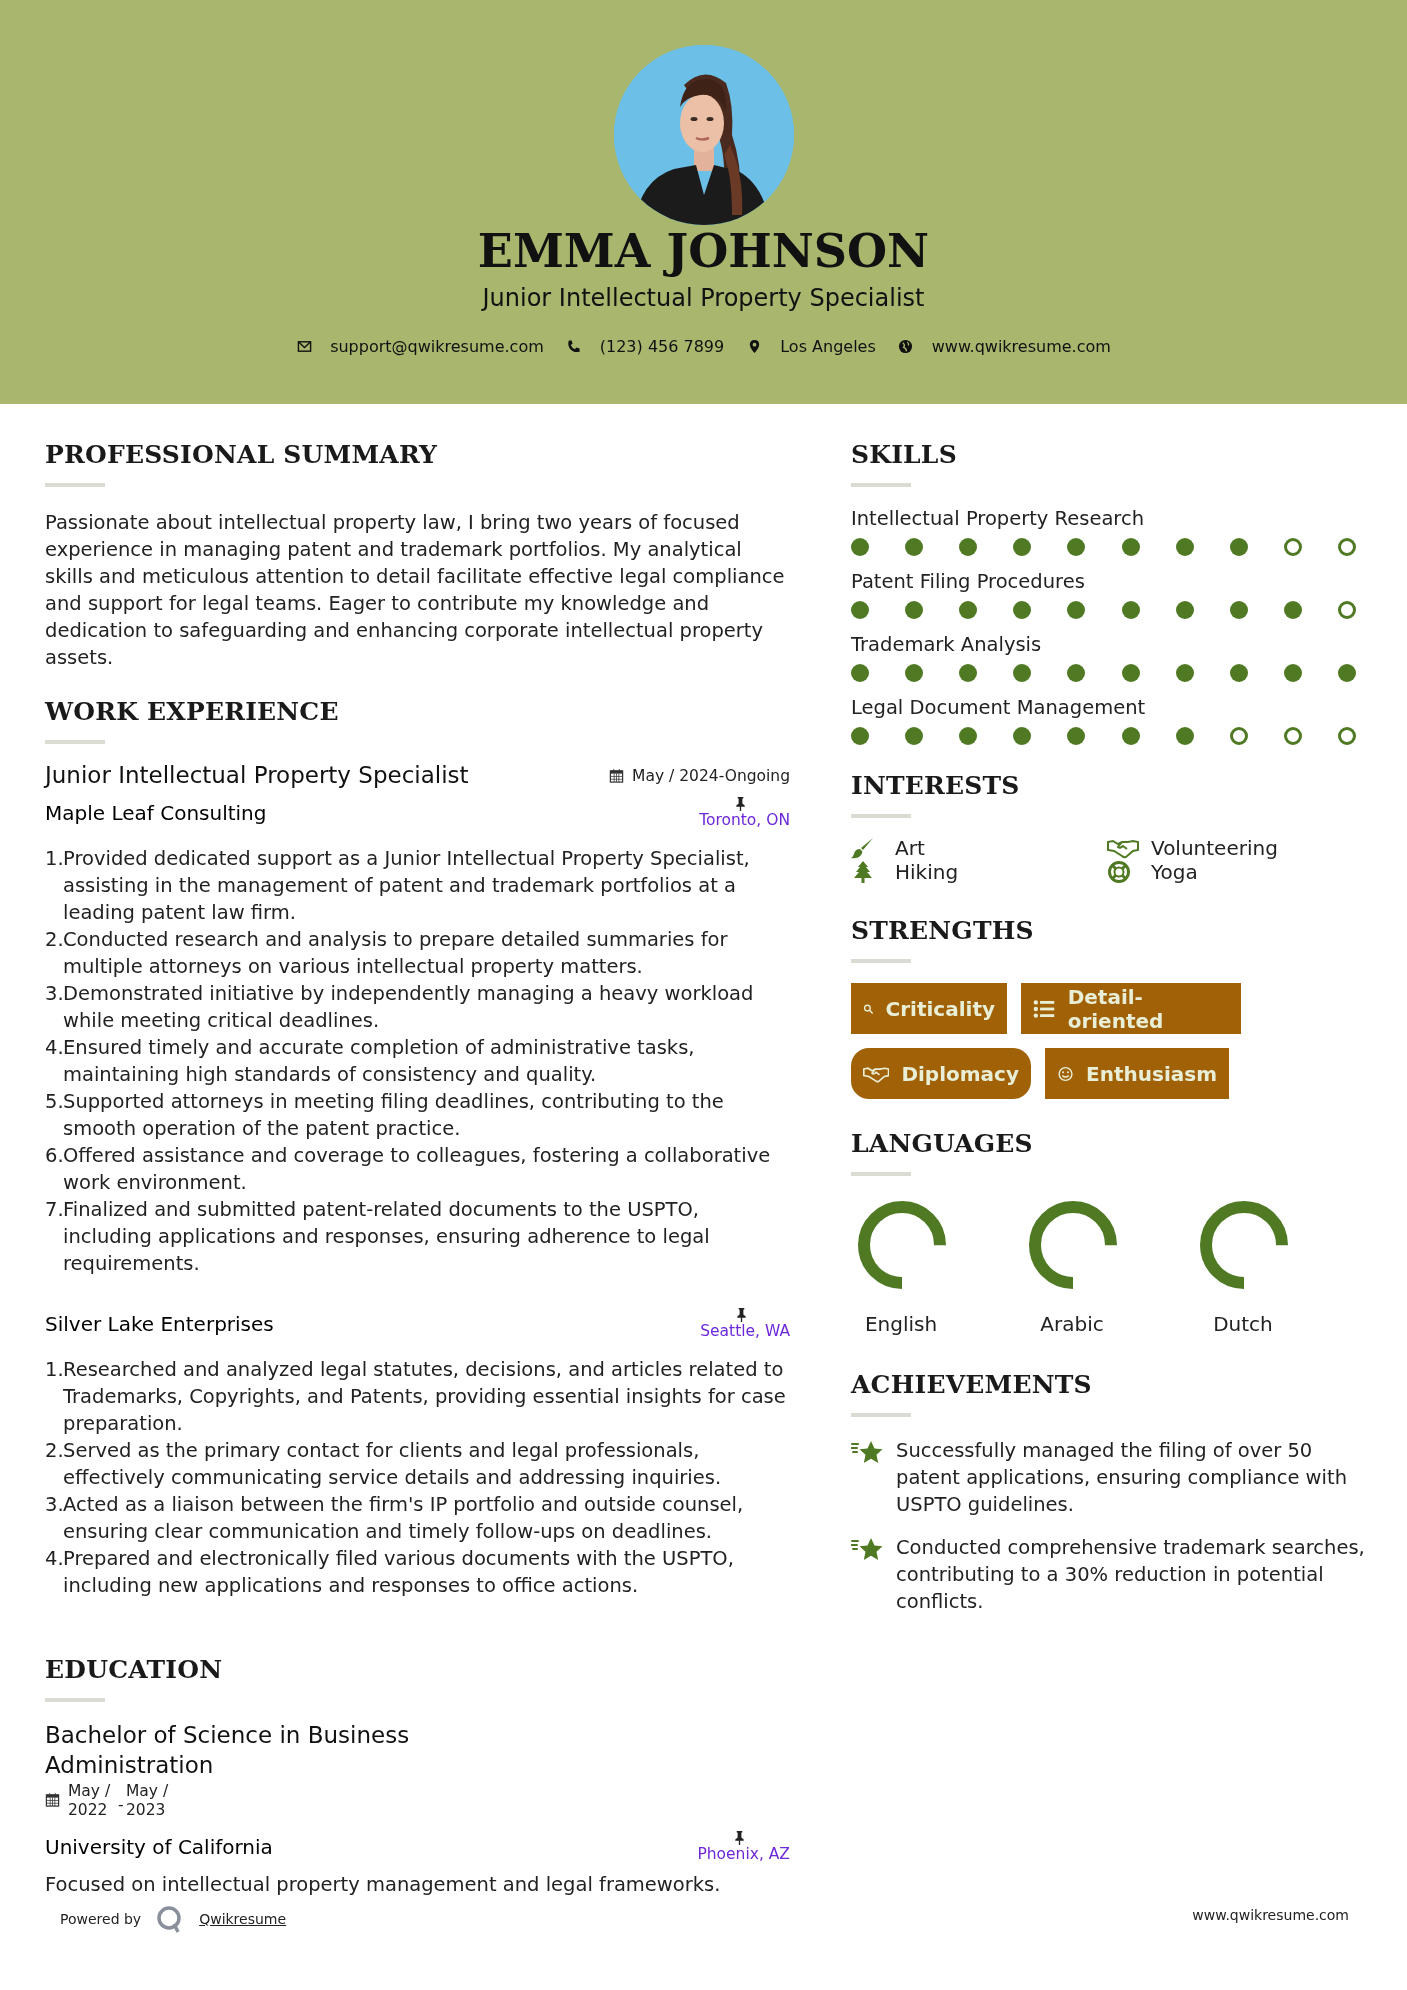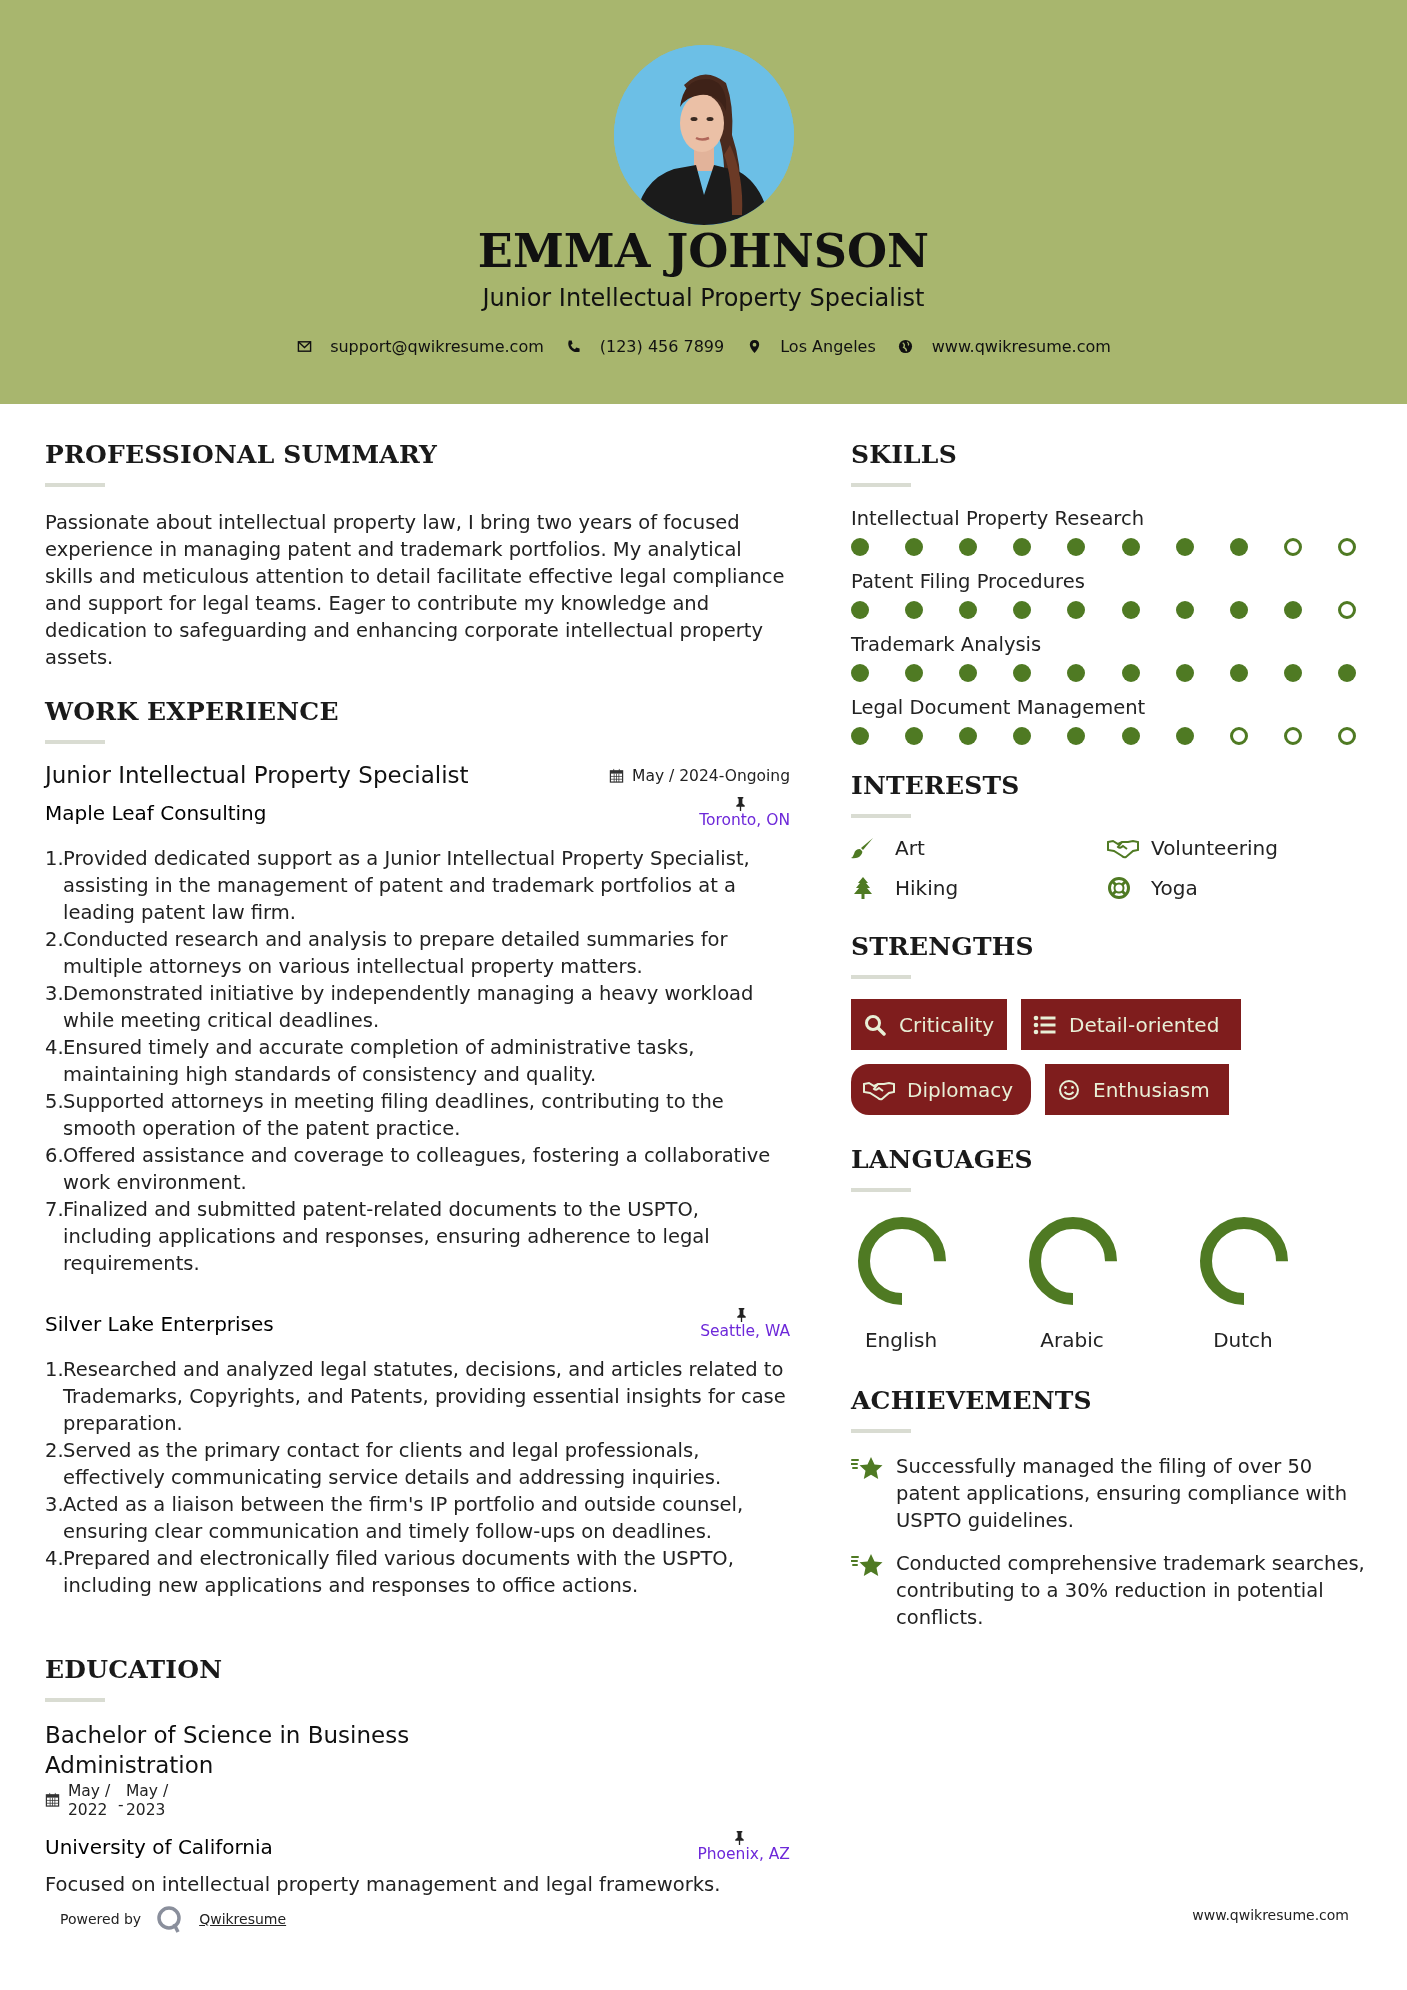--- a/index.html
+++ b/index.html
@@ -44,26 +44,26 @@
   .edu-dates .sep { width: 8px; padding-top: 14px; }
   .edu-dates .d2 { width: 50px; }
 
   
   .skill { margin-bottom: 14px; }
   .skill-name { font-size: 19.5px; color: #222; margin-bottom: 8px; }
   .dots { display: flex; justify-content: space-between; width: 505px; }
   .dot { width: 18px; height: 18px; border-radius: 50%; background: #4f7a23; }
   .dot.empty { background: #fff; border: 3px solid #4f7a23; }
 
-  .interests { display: grid; grid-template-columns: 256px 256px; row-gap: 16px; }
+  .interests { display: grid; grid-template-columns: 256px 256px; }
   .interest { display: flex; align-items: center; font-size: 20px; color: #222; }
   .interest svg { width: 24px; height: 22px; margin-right: 20px; }
 
   .strengths { display: flex; flex-wrap: wrap; gap: 14px 14px; width: 520px; }
-  .strength { background: #7f1d1d; color: #e8efd6; font-size: 20px; height: 51px; display: flex; align-items: center; padding: 0 12px; }
+  .strength { background: #a16207; color: #e8efd6; font-size: 20px; height: 51px; display: flex; align-items: center; padding: 0 12px; font-weight: bold; }
   .strength svg { width: 24px; height: 22px; margin-right: 12px; }
 
   .langs { display: flex; }
   .lang { width: 171px; display: flex; flex-direction: column; align-items: flex-start; }
   .lang svg { width: 90px; height: 90px; margin-left: 6px; }
   .lang-name { font-size: 20px; color: #222; margin-top: 22px; width: 100px; text-align: center; }
 
   .ach { display: flex; margin-bottom: 16px; }
   .ach svg { width: 34px; height: 28px; flex: none; margin-right: 11px; margin-top: 1px; }
   .ach-text { font-size: 19.5px; line-height: 27px; color: #222; width: 470px; }

